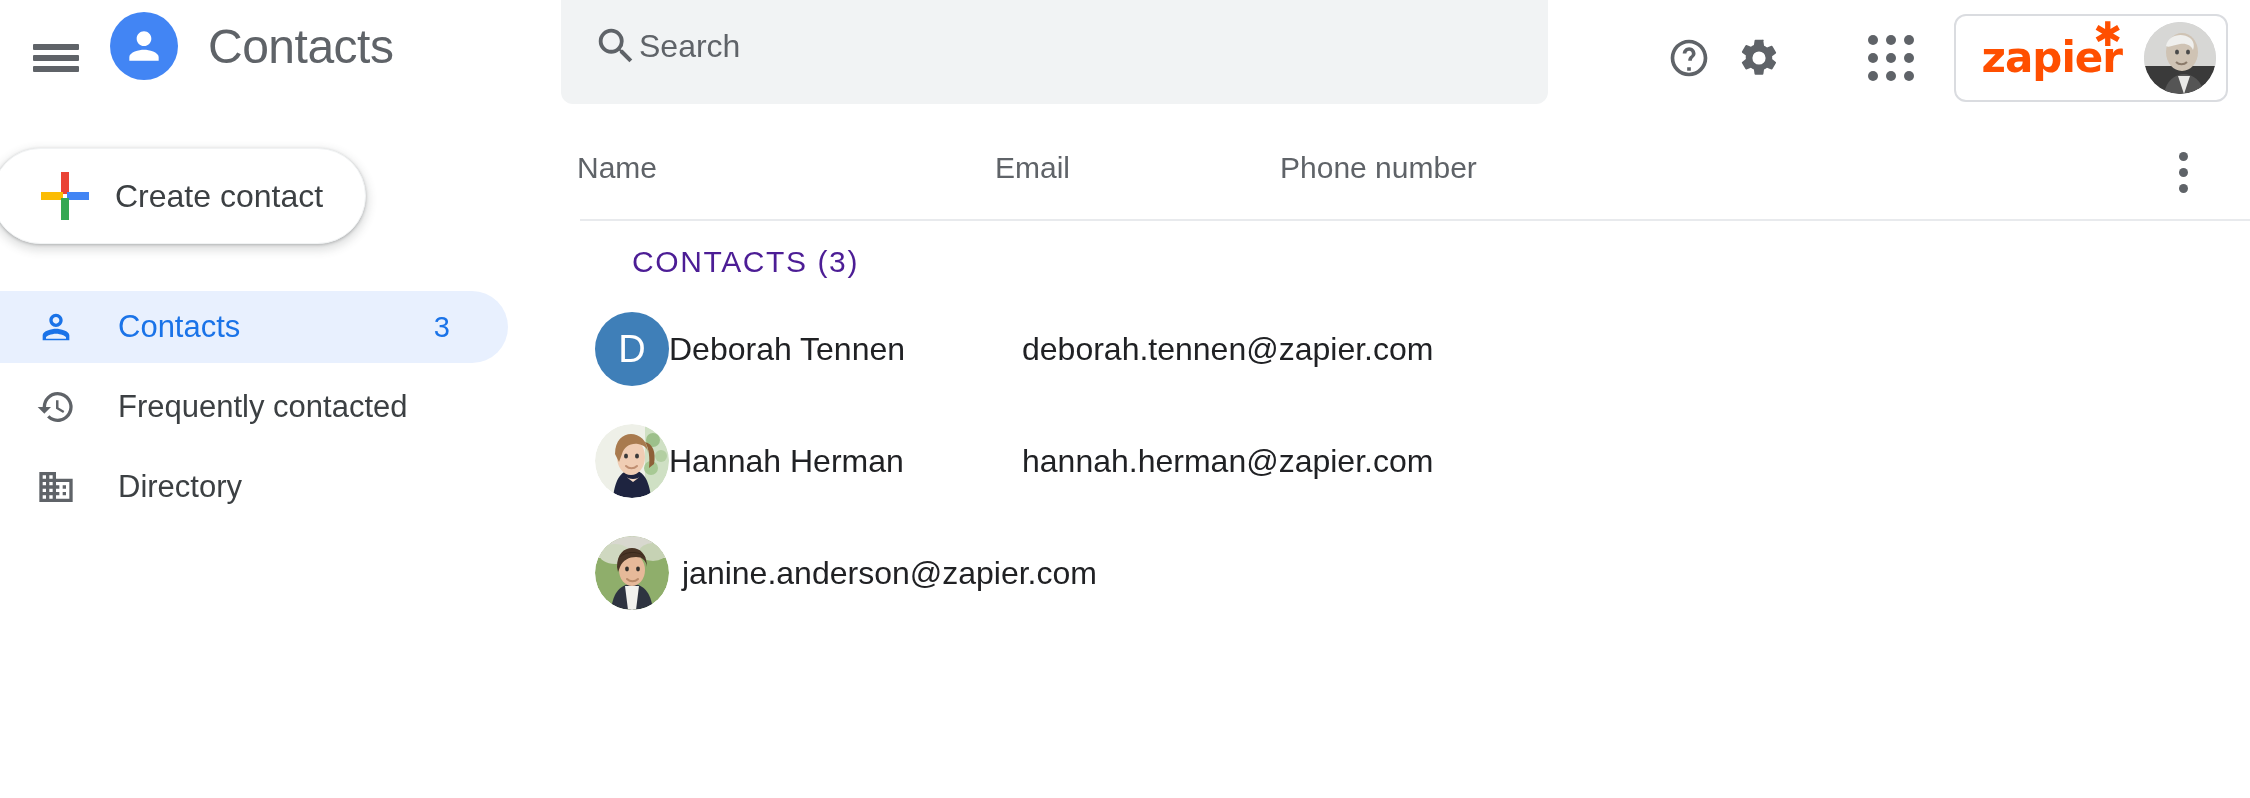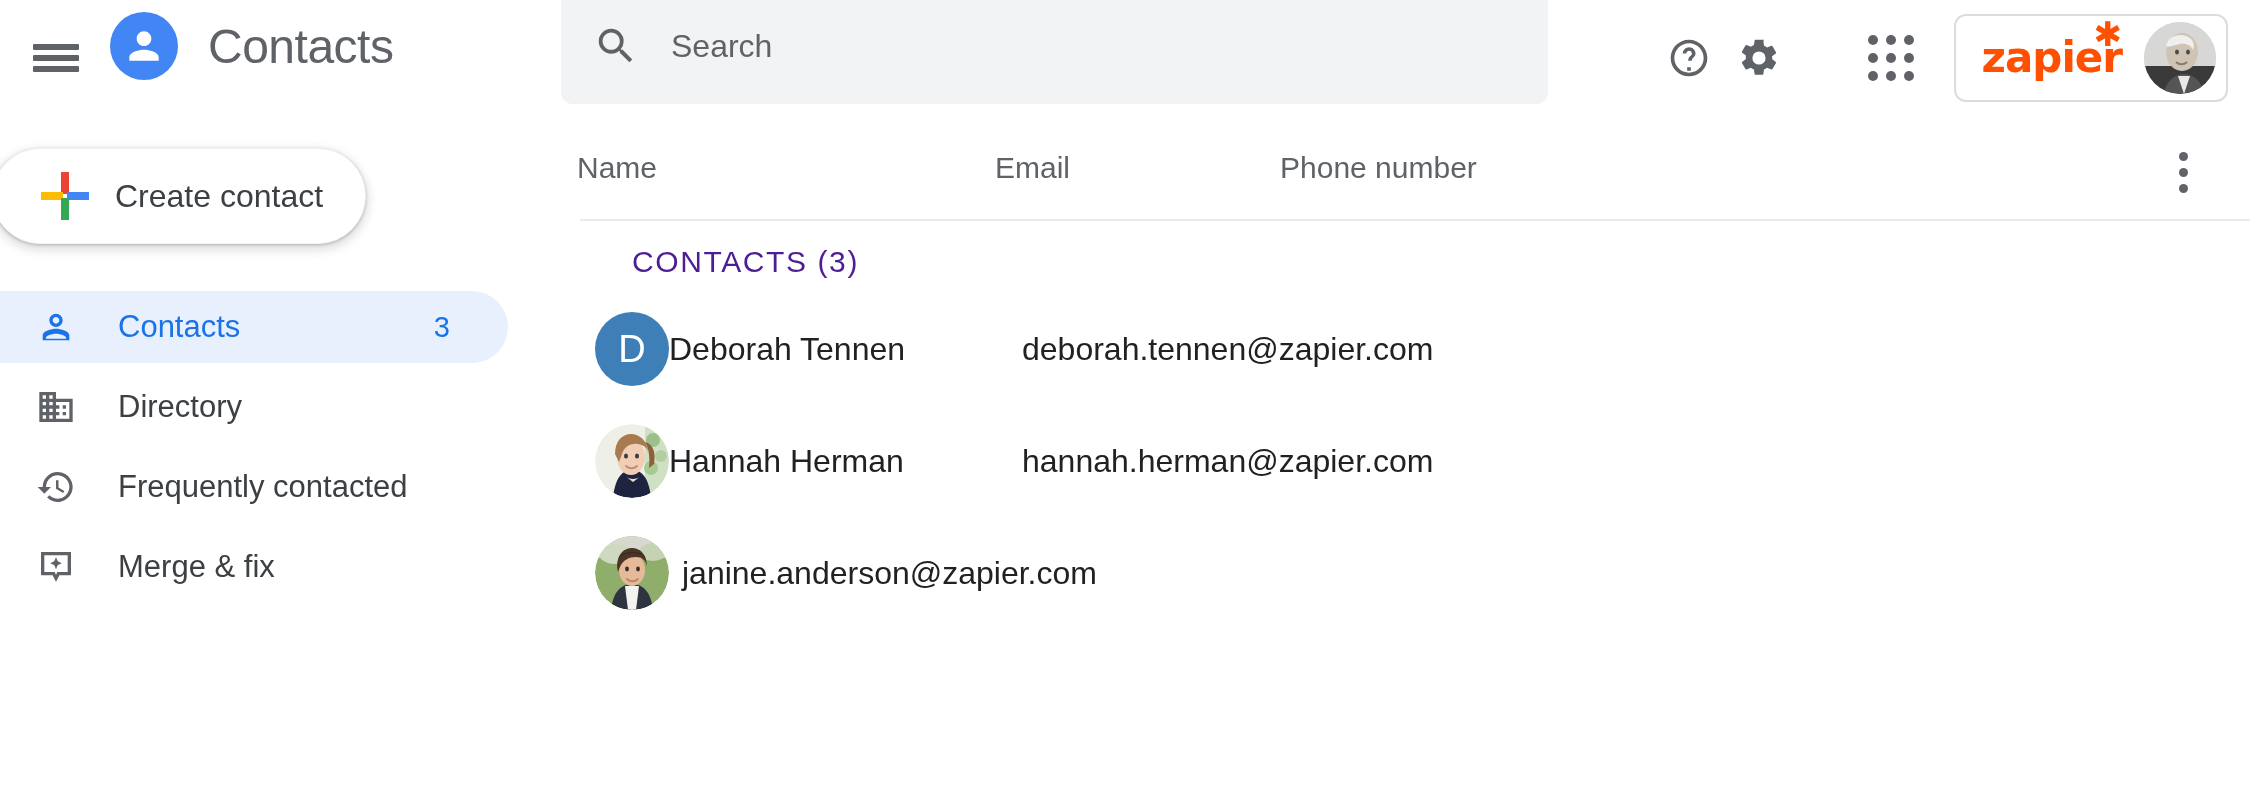--- a/index.html
+++ b/index.html
@@ -44,21 +44,21 @@
     position: absolute; left: 561px; top: -12px;
     width: 987px; height: 116px;
     background: #f1f3f4; border-radius: 12px;
     display: flex; align-items: center;
   }
   .search-icon { margin-left: 32px; width: 46px; height: 46px; flex: none; }
   .search-icon svg { width: 46px; height: 46px; fill: #5f6368; }
   .search-input {
     flex: 1; border: none; outline: none; background: transparent;
     font-family: "Liberation Sans", sans-serif;
-    font-size: 32px; color: #3c4043; margin-left: 32px; padding-right: 24px;
+    font-size: 32px; color: #3c4043; padding-right: 24px;
   }
   .search-input::placeholder { color: #5f6368; }
 
   
   .hdr-icons { position: absolute; right: 12px; top: 0; height: 116px; display: flex; align-items: center; }
   .icon-btn {
     width: 70px; height: 70px; border-radius: 50%;
     display: flex; align-items: center; justify-content: center;
     cursor: pointer; background: transparent; border: none; flex: none;
   }
@@ -268,47 +268,37 @@
               <path d="M12 12c2.21 0 4-1.79 4-4s-1.79-4-4-4-4 1.79-4 4 1.79 4 4 4zm0-6c1.1 0 2 .9 2 2s-.9 2-2 2-2-.9-2-2 .9-2 2-2zm0 7c-2.67 0-8 1.34-8 4v3h16v-3c0-2.66-5.33-4-8-4zm-6 5.1c.2-.71 3.3-2.1 6-2.1 2.69 0 5.77 1.37 6 2.1v.9H6v-.9z"></path>
             </svg>
         </span>
         <span class="nav-label">Contacts</span>
         <span class="nav-count">3</span>
       </div>
 
       <div class="nav-item">
         <span class="nav-icon">
           <svg viewBox="0 0 24 24">
-              <path d="M12 7V3H2v18h20V7H12zM6 19H4v-2h2v2zm0-4H4v-2h2v2zm0-4H4V9h2v2zm0-4H4V5h2v2zm4 12H8v-2h2v2zm0-4H8v-2h2v2zm0-4H8V9h2v2zm0-4H8V5h2v2zm10 12h-8v-2h2v-2h-2v-2h2v-2h-2V9h8v10zm-2-8h-2v2h2v-2zm0 4h-2v2h2v-2z"></path>
+              <path d="M13 3a9 9 0 0 0-9 9H1l3.89 3.89.07.14L9 12H6a7 7 0 1 1 2.05 4.95l-1.42 1.42A9 9 0 1 0 13 3zm-1 5v5l4.28 2.54.72-1.21-3.5-2.08V8H12z"></path>
             </svg>
         </span>
-        <span class="nav-label">Directory</span>
+        <span class="nav-label">Frequently contacted</span>
         <span class="nav-count"></span>
       </div>
 
       <div class="nav-item">
         <span class="nav-icon">
           <svg viewBox="0 0 24 24">
-              <path d="M13 3a9 9 0 0 0-9 9H1l3.89 3.89.07.14L9 12H6a7 7 0 1 1 2.05 4.95l-1.42 1.42A9 9 0 1 0 13 3zm-1 5v5l4.28 2.54.72-1.21-3.5-2.08V8H12z"></path>
+              <path d="M12 7V3H2v18h20V7H12zM6 19H4v-2h2v2zm0-4H4v-2h2v2zm0-4H4V9h2v2zm0-4H4V5h2v2zm4 12H8v-2h2v2zm0-4H8v-2h2v2zm0-4H8V9h2v2zm0-4H8V5h2v2zm10 12h-8v-2h2v-2h-2v-2h2v-2h-2V9h8v10zm-2-8h-2v2h2v-2zm0 4h-2v2h2v-2z"></path>
             </svg>
         </span>
-        <span class="nav-label">Frequently contacted</span>
+        <span class="nav-label">Directory</span>
         <span class="nav-count"></span>
       </div>
 
-      <div class="nav-item">
-        <span class="nav-icon">
-          <svg viewBox="0 0 24 24">
-            <path d="M3 3h18v14h-7l-2 4-2-4H3V3zm2 2v10h6.2l.8 1.6.8-1.6H19V5H5z"></path>
-            <path d="M12 6.2l1.1 2.4 2.4 1.1-2.4 1.1L12 13.2l-1.1-2.4L8.5 9.7l2.4-1.1L12 6.2z"></path>
-          </svg>
-        </span>
-        <span class="nav-label">Merge &amp; fix</span>
-        <span class="nav-count"></span>
-      </div>
 
     </div>
   </div>
 
   <div class="main">
 
     <div class="table-head">
       <span class="th th-name">Name</span>
       <span class="th th-email">Email</span>
       <span class="th th-phone">Phone number</span>

